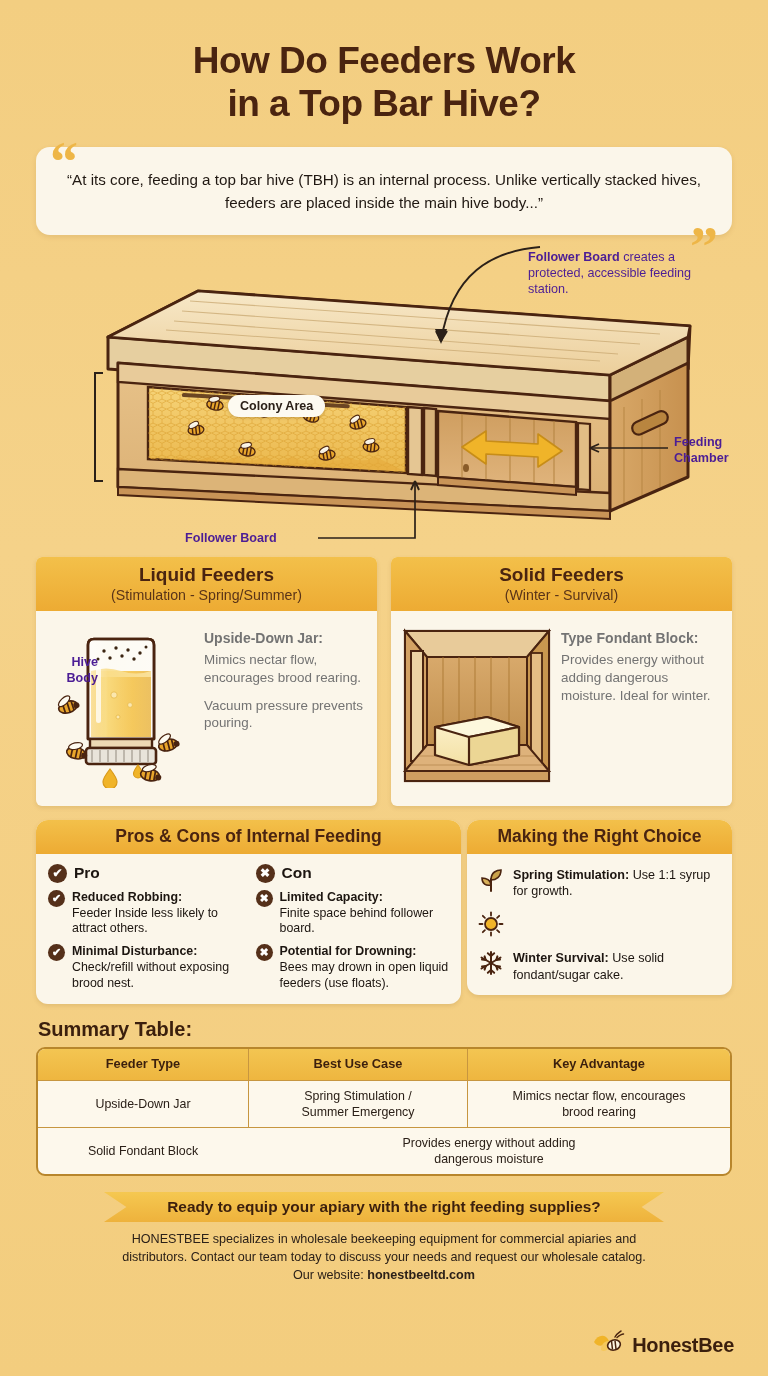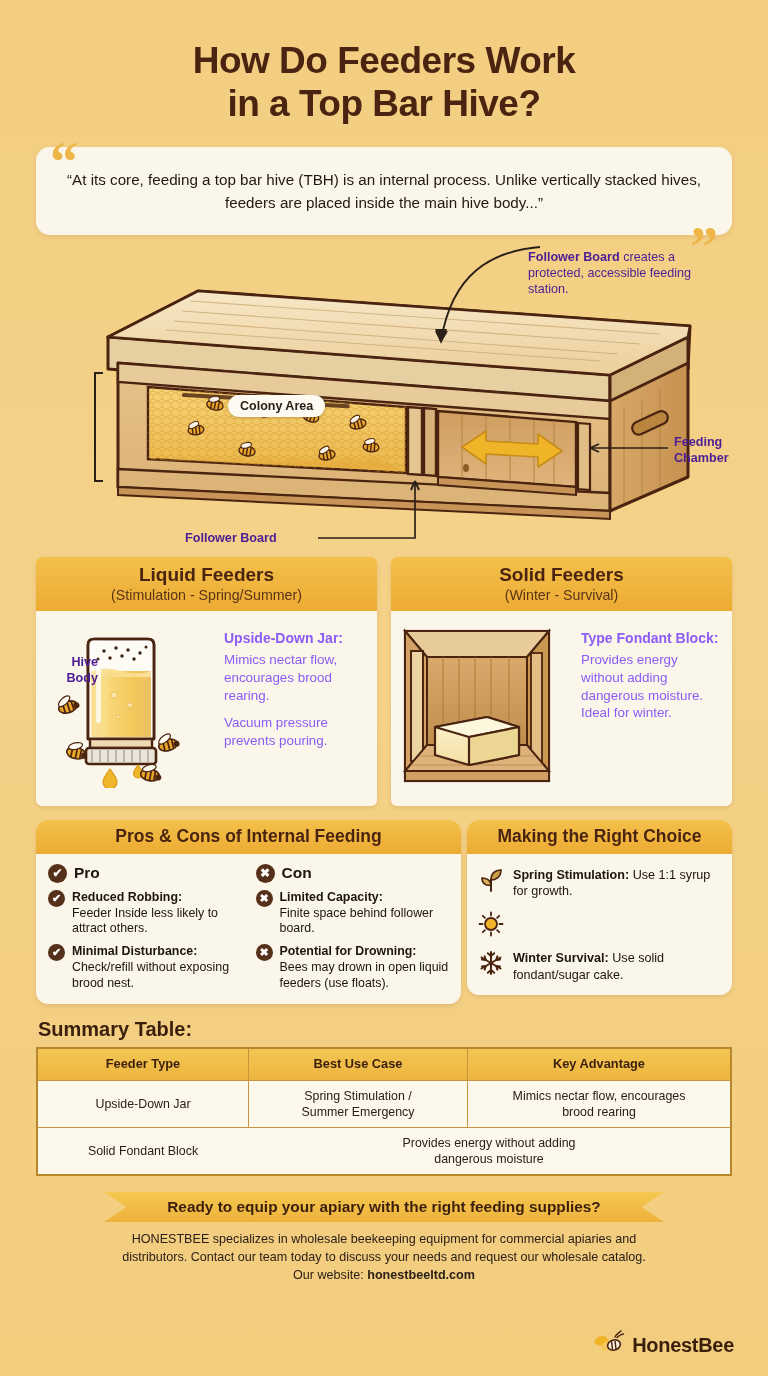--- a/index.html
+++ b/index.html
@@ -84,21 +84,21 @@
   }
   .card-head{
     background:linear-gradient(180deg,#f3c04a 0%,#edab33 100%);
     text-align:center;
     padding:7px 6px 8px 6px;
   }
   .card-head .h1{ font-size:19px; font-weight:bold; color:#4a2410; }
   .card-head .h2{ font-size:14.2px; color:#5a3418; margin-top:1px; }
   .card-body{ display:flex; padding:12px 12px 14px 10px; gap:8px; }
   .card-art{ flex:0 0 auto; }
-  .card-txt{ font-size:13.4px; line-height:1.32; color:#8b5cf6; padding-top:6px;margin-left:20px; }
+  .card-txt{ font-size:13.4px; line-height:1.32; color:#737373; padding-top:6px; }
   .card-txt .lead{ font-weight:bold; font-size:14px; display:block; margin-bottom:4px; }
   .card-txt p{ margin-bottom:10px; }
   .card-txt p:last-child{ margin-bottom:0; }
 
   
   .row3{ display:flex; gap:6px; margin:14px 36px 0 36px; align-items:flex-start;}
   .panel{
     background:#fbf6ea;
     border-radius:12px;
     overflow:hidden;
@@ -136,21 +136,21 @@
   .mc-item:last-child{ margin-bottom:0; }
   .mc-ico{ flex:0 0 28px; height:28px; display:flex; align-items:center; justify-content:center; }
   .mc-txt{ font-size:12.6px; line-height:1.3; color:#1c1510; padding-top:1px;}
   .mc-txt b{ font-weight:bold; }
 
   
   .st-label{ margin:14px 0 6px 38px; font-size:20px; font-weight:bold; color:#3b1f0d; }
   .table{
     margin:0 36px;
     border:2px solid #b8862c;
-    border-radius:0;
+    border-radius:9px;
     overflow:hidden;
     background:#fdf8ec;
   }
   .trow{ display:flex; }
   .trow + .trow{ border-top:1.5px solid #c79640; }
   .thead{ background:linear-gradient(180deg,#f3c552 0%,#eeb63f 100%); }
   .tcell{
     padding:7px 8px;
     font-size:12.4px;
     text-align:center;

